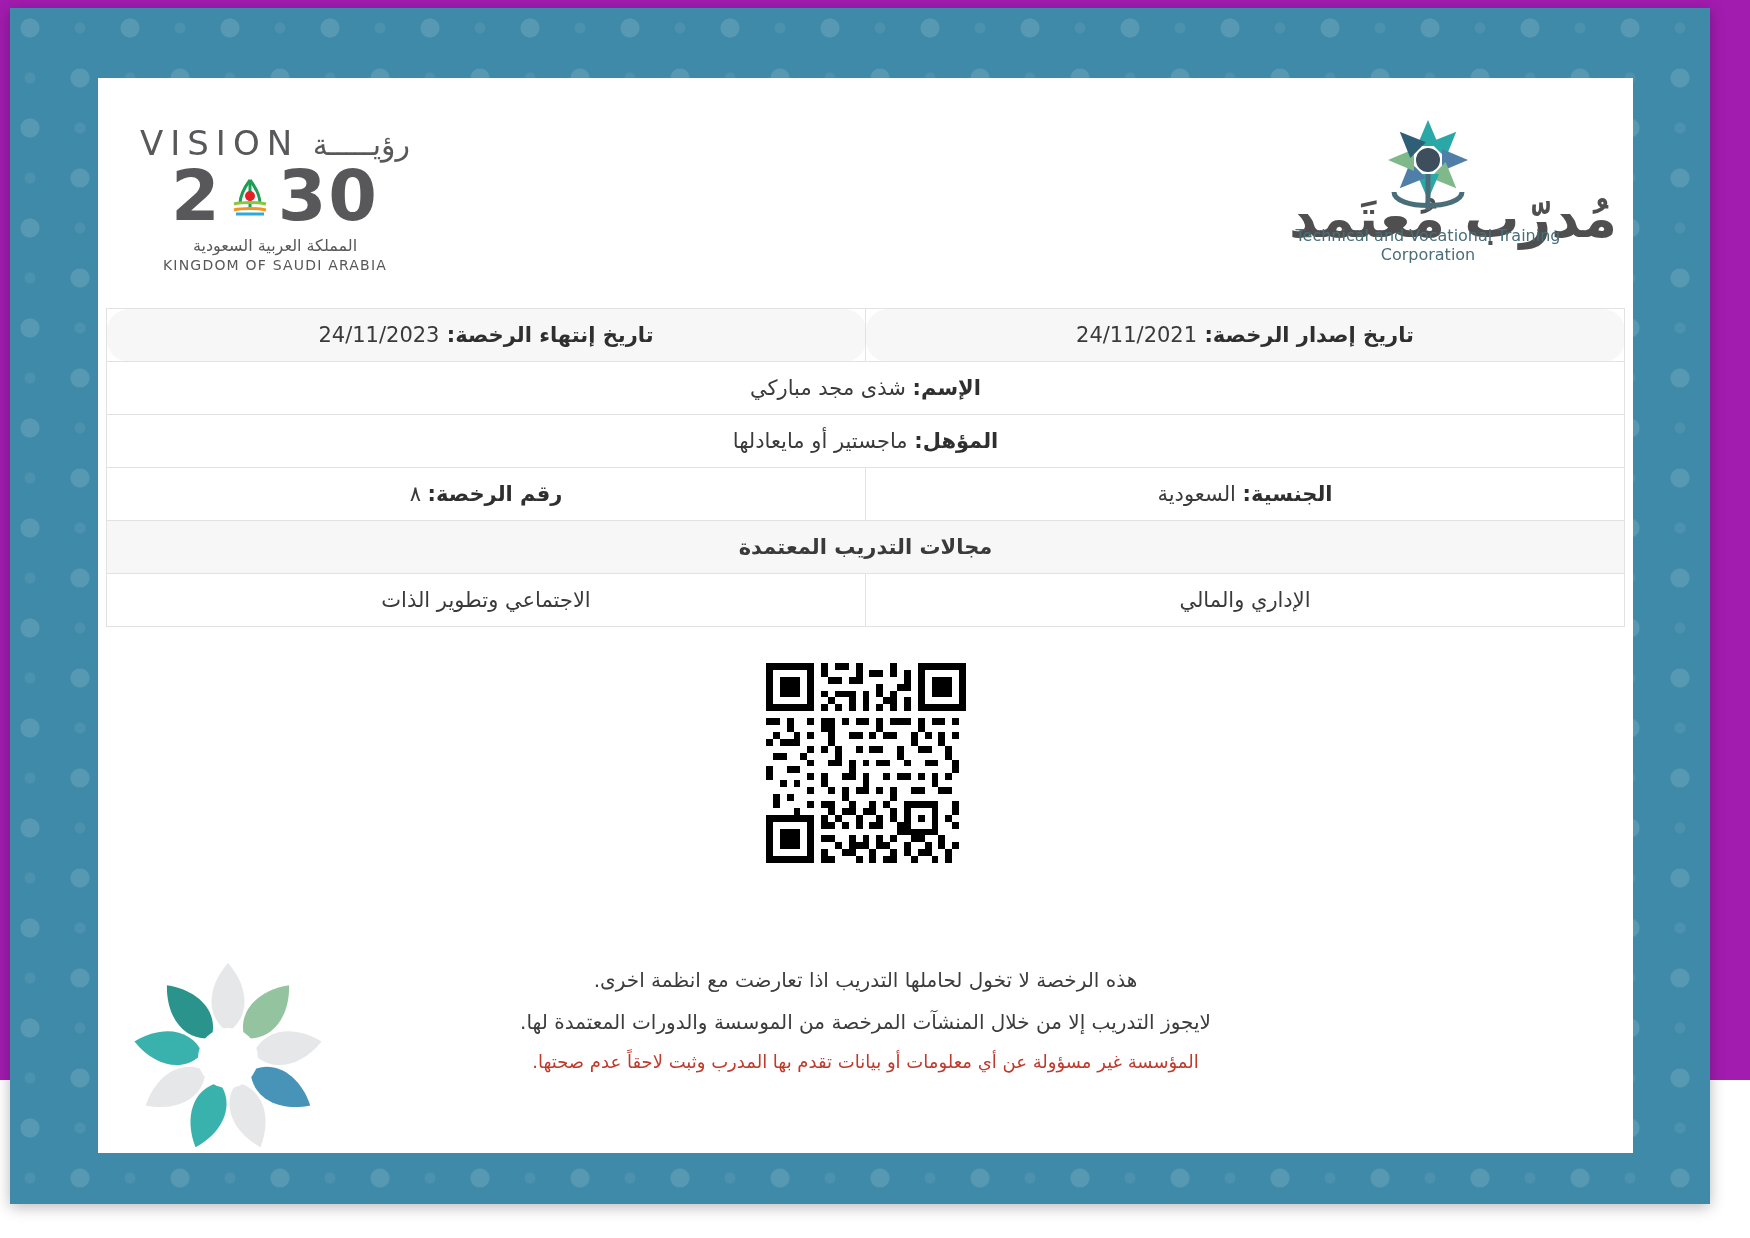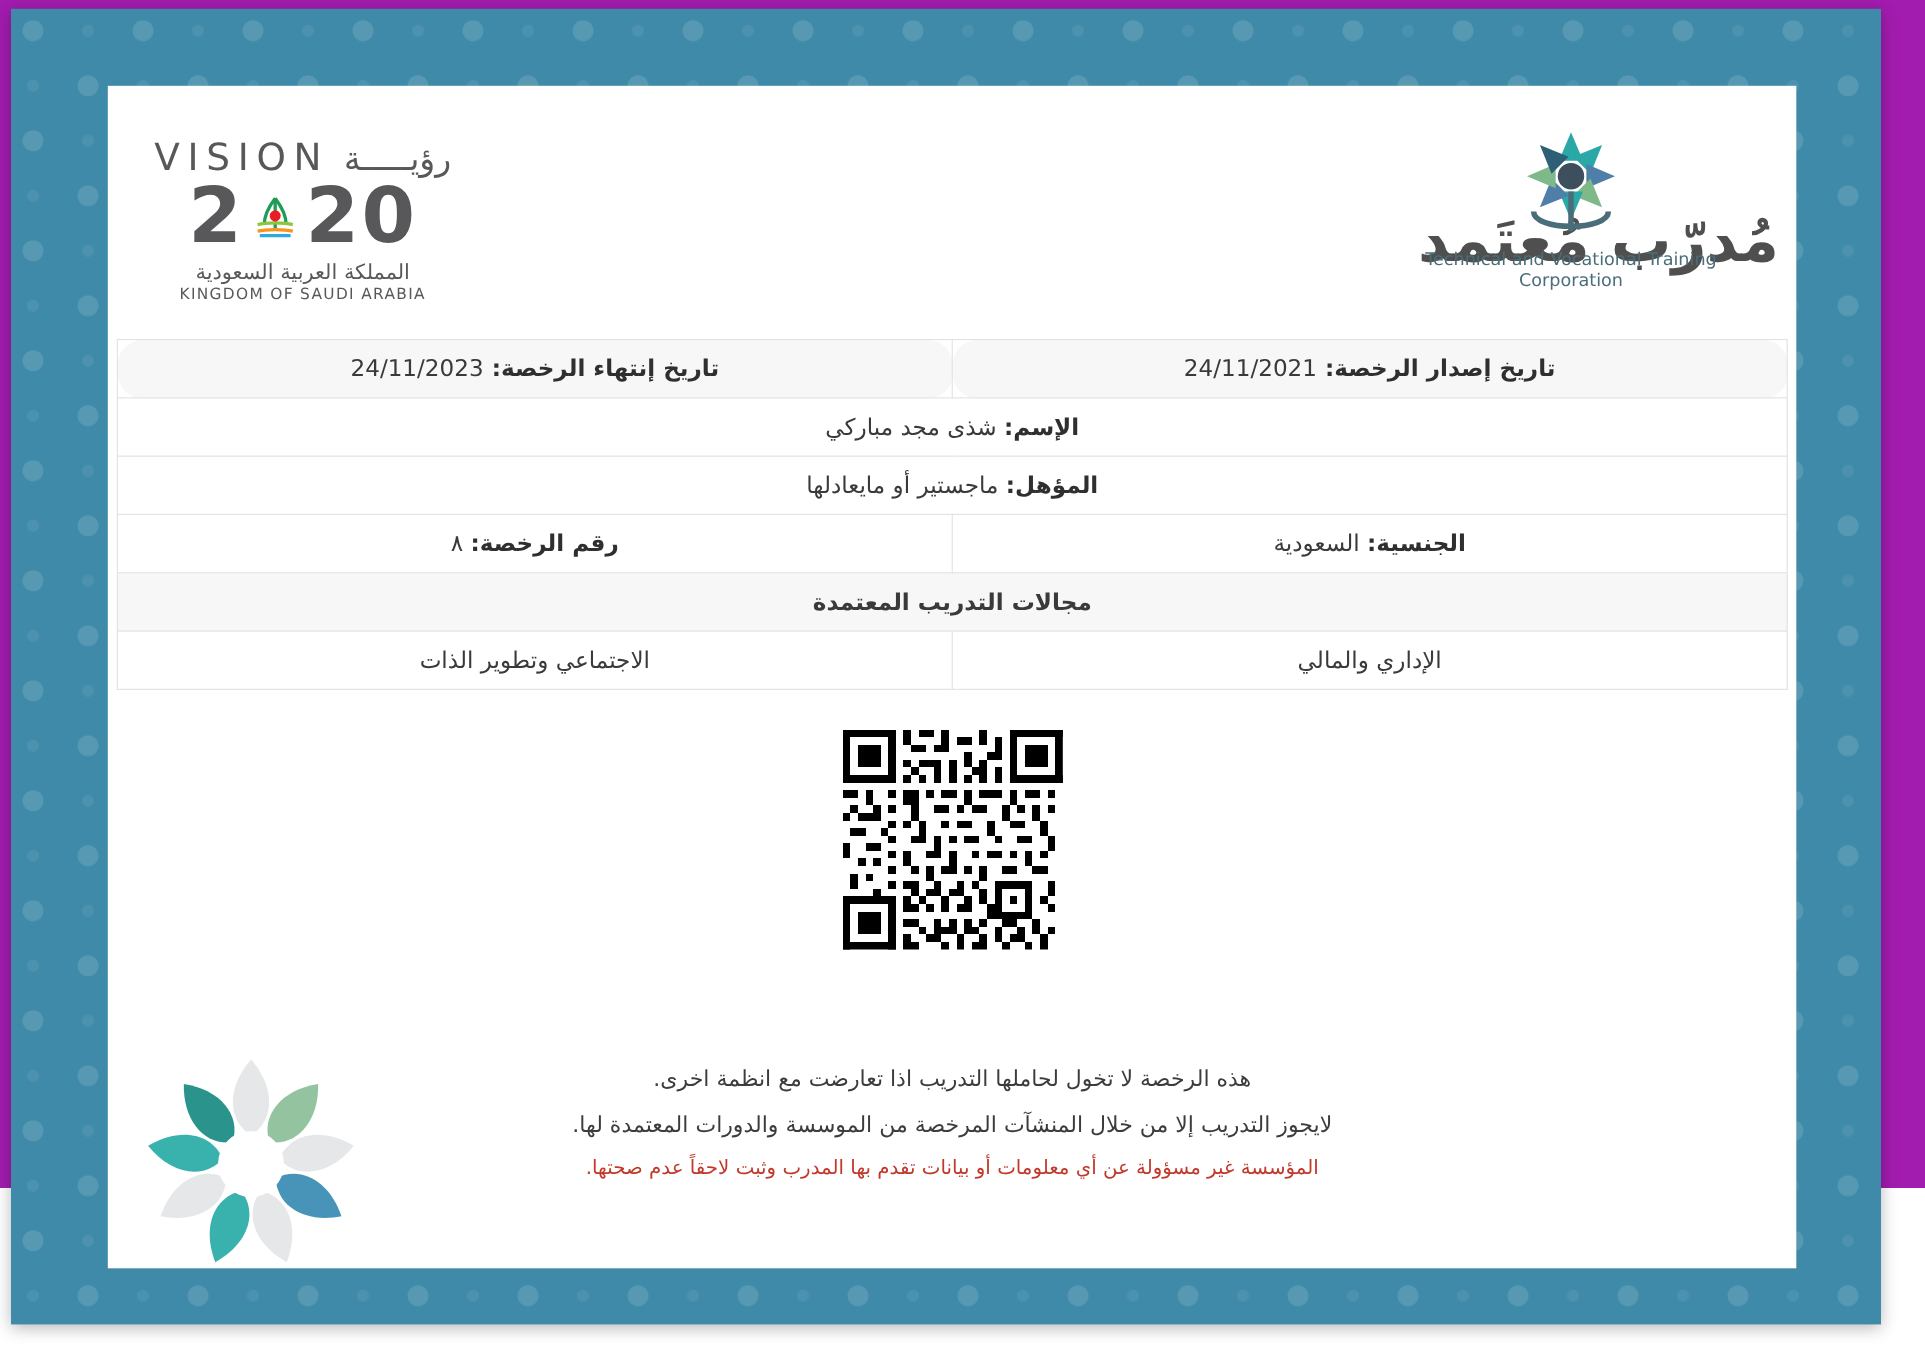--- a/index.html
+++ b/index.html
@@ -91,21 +91,21 @@
   }
   .vision-num .palm {
     display: inline-block;
     width: 52px;
     height: 52px;
     margin: 0 2px;
     position: relative;
   }
   .vision-num .palm svg { position: absolute; left: 0; top: 4px; }
   .vision-ar {
-    font-size: 19px;
+    font-size: 16px;
     direction: rtl;
     color: #58585a;
     margin-top: 6px;
   }
   .vision-en {
     font-size: 14px;
     letter-spacing: 1.2px;
     color: #58585a;
     margin-top: 2px;
   }
@@ -234,21 +234,21 @@
                   <path d="M26 6 C20 14 16 22 16 30" stroke="#1f9d55"></path>
                   <path d="M26 6 C32 14 36 22 36 30" stroke="#1f9d55"></path>
                   <path d="M26 6 C26 16 26 26 26 34" stroke="#1f9d55"></path>
                   <path d="M10 30 C18 28 34 28 42 30" stroke="#8cc63f"></path>
                   <path d="M10 36 C18 34 34 34 42 36" stroke="#f7941e"></path>
                   <path d="M12 40 L40 40" stroke="#29abe2"></path>
                 </g>
                 <circle cx="26" cy="22" r="5" fill="#ec1c24"></circle>
               </svg>
             </span>
-            <span>20</span>
+            <span>30</span>
           </div>
           <div class="vision-ar">المملكة العربية السعودية</div>
           <div class="vision-en">KINGDOM OF SAUDI ARABIA</div>
         </div>
 
         <div class="main-title">مُدرّب مُعتَمد</div>
 
         <div class="tvtc">
           <div class="tvtc-mark">
             <svg width="120" height="110" viewBox="0 0 120 110">

